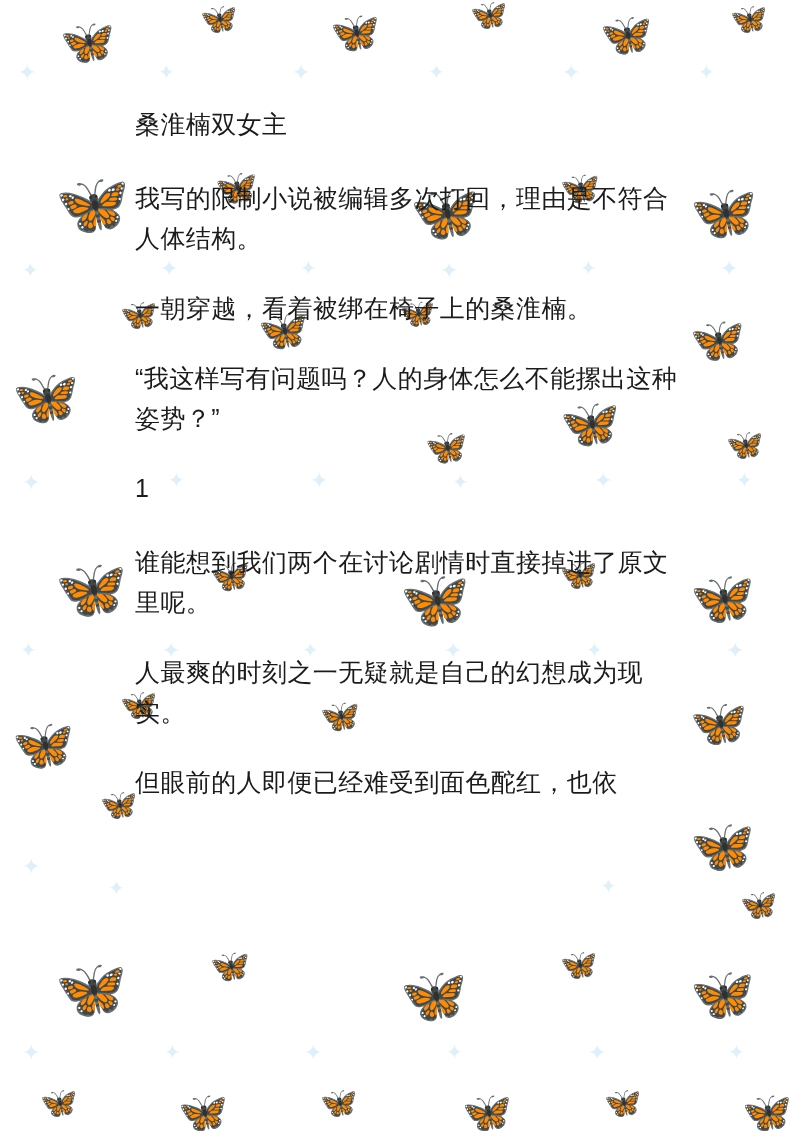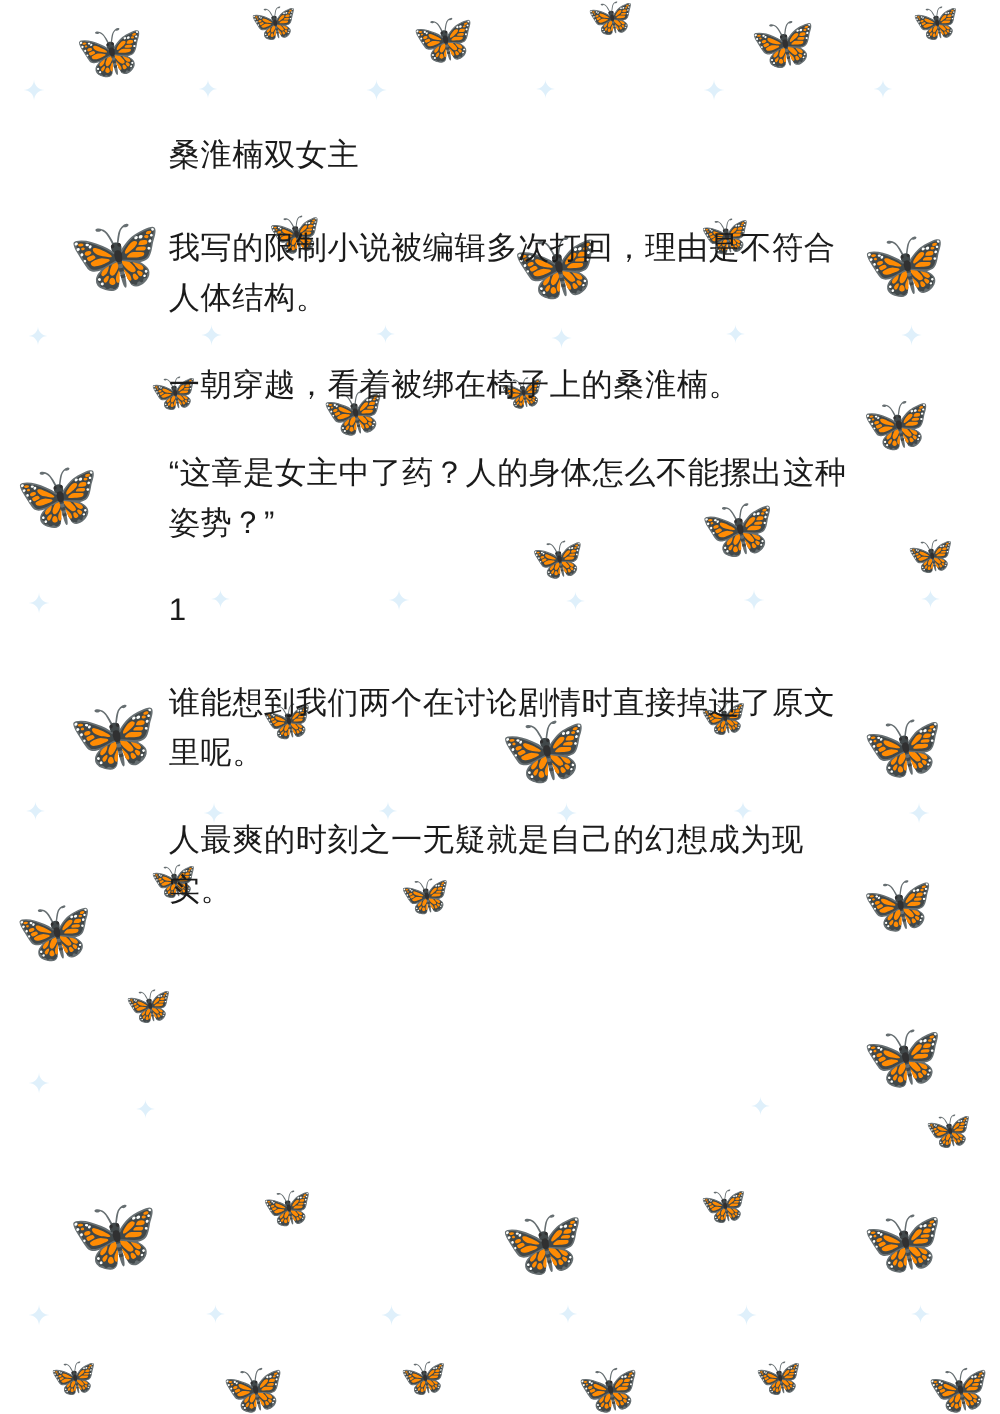--- a/index.html
+++ b/index.html
@@ -166,19 +166,20 @@
     <span class="deco bf2" style="left:320px; top:1088px; font-size:30px;">🦋</span>
     <span class="deco bf" style="left:462px; top:1092px; font-size:40px;">🦋</span>
     <span class="deco bf2" style="left:604px; top:1088px; font-size:30px;">🦋</span>
     <span class="deco bf" style="left:742px; top:1092px; font-size:40px;">🦋</span>
   </div>
 
   <div id="content">
     <p class="para title">桑淮楠双女主</p>
     <p class="para">我写的限制小说被编辑多次打回，理由是不符合人体结构。</p>
     <p class="para">一朝穿越，看着被绑在椅子上的桑淮楠。</p>
-    <p class="para quote">“这章是女主中了药？人的身体怎么不能摞出这种姿势？”</p>
+    <p class="para quote">“我这样写有问题吗？人的身体怎么不能摞出这种姿势？”</p>
     <p class="para num">1</p>
     <p class="para">谁能想到我们两个在讨论剧情时直接掉进了原文里呢。</p>
     <p class="para">人最爽的时刻之一无疑就是自己的幻想成为现实。</p>
+    <p class="para">但眼前的人即便已经难受到面色酡红，也依</p>
   </div>
 
 </div>
 
 </body></html>

